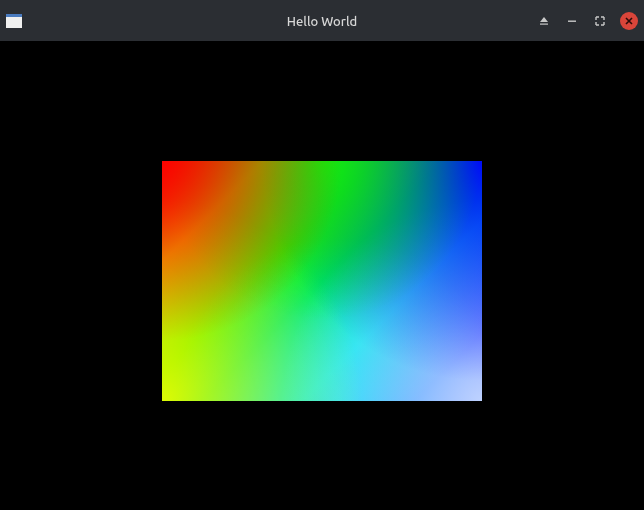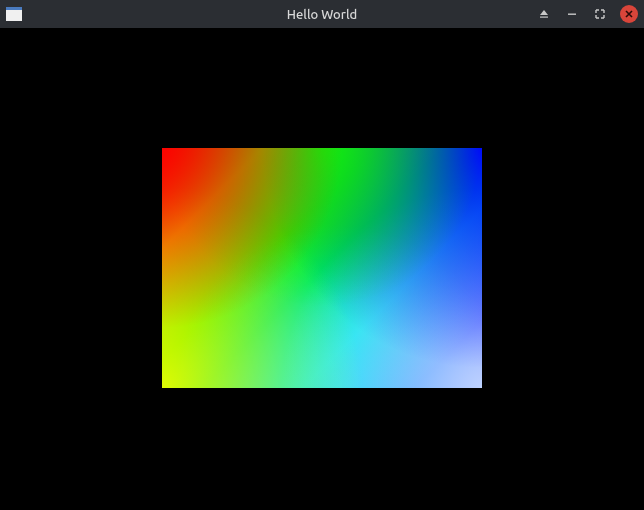--- a/index.html
+++ b/index.html
@@ -4,21 +4,21 @@
   <style>
     * { margin: 0; padding: 0; box-sizing: border-box; }
     body {
       width: 644px;
       height: 510px;
       background: #000;
       font-family: "Segoe UI", Ubuntu, Cantarell, sans-serif;
       overflow: hidden;
     }
     .titlebar {
-      height: 28px;
+      height: 41px;
       background: #2b2e33;
       display: flex;
       align-items: center;
       padding: 0 6px;
       position: relative;
     }
     .app-icon {
       width: 16px;
       height: 14px;
       background: #f0f0f0;

